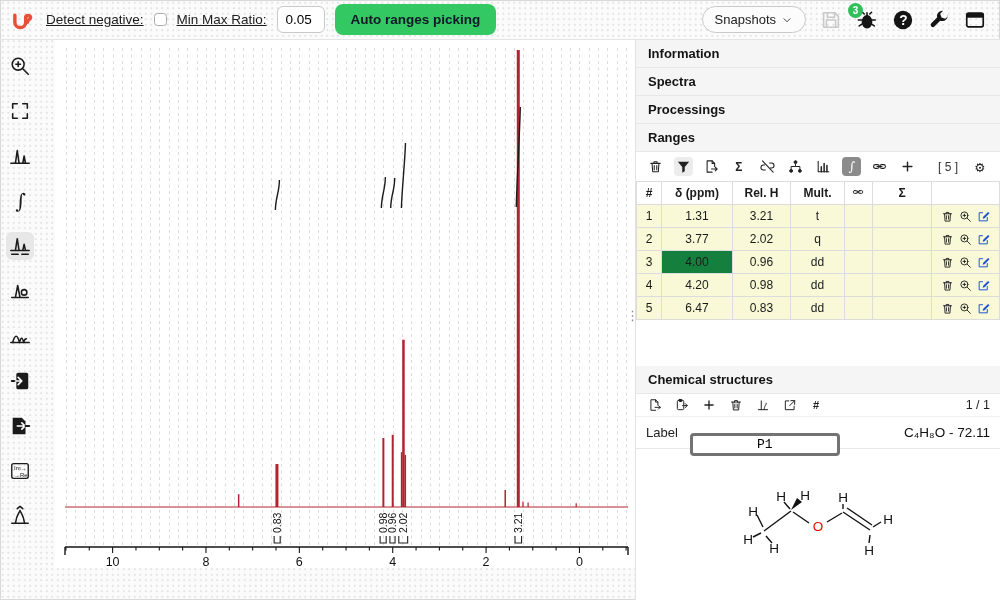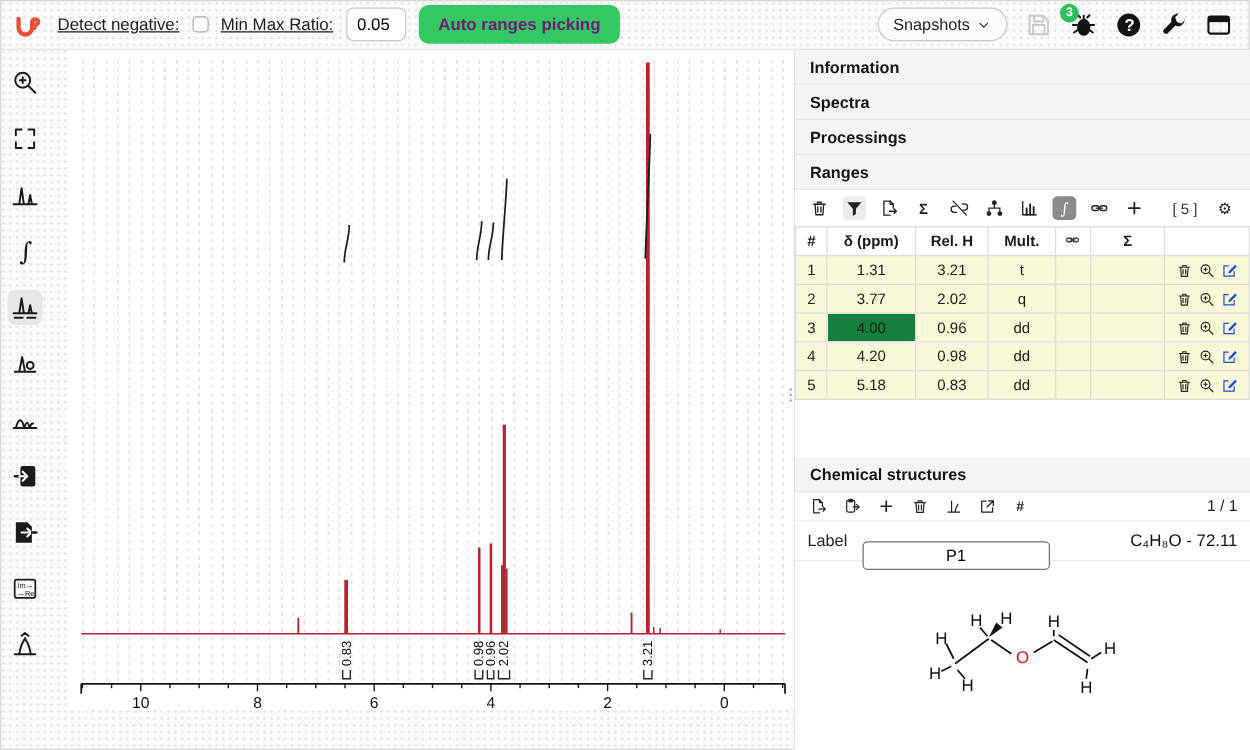--- a/index.html
+++ b/index.html
@@ -10,21 +10,21 @@
     background-image:radial-gradient(#e2e2e2 0.9px, transparent 1px);
     background-size:5.5px 5.5px;
     box-shadow:inset 0 0 0 1px #d8d8d8; }
 
   
   #topbar { position:absolute; top:0; left:0; right:0; height:40px; display:flex; align-items:center;
     gap:10px; padding:0 10px; border-bottom:1px solid #e4e4e4; }
   .tb-label { font-size:13.5px; color:#1c1c1c;text-decoration:underline; }
   .checkbox { width:13px; height:13px; border:1.4px solid #aaa; border-radius:3.5px; background:#fff; display:inline-block; cursor:pointer; }
   #ratio-input { width:48px; height:27px; border:1px solid #c9c9c9; border-radius:6px; font-size:13.5px; padding-left:8px; font-family:inherit; background:#fff; }
-  #auto-btn { border:none; cursor:pointer; color:#701a75; font-weight:700; font-size:13.5px; padding:8px 16px; border-radius:8px; font-family:inherit; }
+  #auto-btn { border:none; cursor:pointer; color:#0f172a; font-weight:700; font-size:13.5px; padding:8px 16px; border-radius:8px; font-family:inherit; }
   .spacer { flex:1; }
   #snapshots-btn { display:flex; align-items:center; gap:5px; background:#fcfcfc; border:1px solid #c9c9c9;
     border-radius:15px; padding:5px 12px; font-size:13px; cursor:pointer; font-family:inherit; color:#222; }
   .tb-btn { position:relative; background:none; border:none; cursor:pointer; color:#141414; width:24px; height:24px; display:flex; align-items:center; justify-content:center; }
   .tb-btn.disabled { color:#c9c9c9; cursor:default; }
   .badge { position:absolute; top:-6px; left:-8px; min-width:15px; height:15px; border-radius:8px; color:#fff;
     font-size:10px; font-weight:700; display:flex; align-items:center; justify-content:center; padding:0 3px; }
 
   
   #left-rail { position:absolute; left:0; top:40px; bottom:0; width:40px; display:flex; flex-direction:column;
@@ -55,21 +55,21 @@
   th,td { border:1px solid #dcdcdc; height:23px; text-align:center; overflow:hidden; }
   th { font-weight:700; background:#fff; }
   td { background:#f9f9d7; }
   .row-actions { display:flex; gap:5px; align-items:center; justify-content:center; }
   .row-actions .mini-btn { padding:0; }
   .edit { color:#1d4ed8; }
 
   #chem-section { margin-top:46px; }
   #label-row { height:32px; display:flex; align-items:center; padding:0 10px; border-bottom:1px solid #e8e8e8; }
   #label-caption { font-size:13px; color:#222; }
-  #label-input { width:150px; height:23px; margin-left:12px; text-align:center; font-size:13px; border:1px solid #737373; border-radius:4px; font-family:Liberation Sans, sans-serif;margin-top:24px; }
+  #label-input { width:150px; height:23px; margin-left:12px; text-align:center; font-size:13px; border:3px solid #737373; border-radius:4px; font-family:Liberation Mono, monospace;margin-top:24px; }
   #formula { margin-left:auto; font-size:13.5px; color:#111; }
 
   .icn { display:inline-flex; width:16px; height:16px; }
   .icn svg { width:100%; height:100%; }
   .sz13 { width:13px; height:13px; }
   .sz14 { width:14px; height:14px; }
   .sz15 { width:15px; height:15px; }
   .sz12 { width:12px; height:12px; }
   .sz22 { width:22px; height:22px; }
   .sz26 { width:26px; height:26px; }
@@ -629,21 +629,21 @@
                       <path d="M11 5H4v15h15v-7"></path>
                       <path d="M20.5 3.5l-9 9-1.2 3.7 3.7-1.2 9-9z" fill="currentColor" stroke="none"></path>
                     </svg>
                   </span>
                 </button>
               </div>
             </td>
           </tr>
           <tr>
             <td style="background: rgb(249, 249, 215);">5</td>
-            <td style="background: rgb(249, 249, 215);">5.18</td>
+            <td style="background: rgb(249, 249, 215);">6.47</td>
             <td style="background: rgb(249, 249, 215);">0.83</td>
             <td style="background: rgb(249, 249, 215);">dd</td>
             <td style="background: rgb(249, 249, 215);"></td>
             <td style="background: rgb(249, 249, 215);"></td>
             <td style="background: rgb(249, 249, 215);">
               <div class="row-actions">
                 <button class="mini-btn">
                   <span class="icn sz13">
                     <svg viewBox="0 0 24 24" fill="none" stroke="currentColor" stroke-width="1.7" stroke-linecap="round" stroke-linejoin="round">
                       <path d="M4.5 7h15M9.5 7V4.5h5V7M6.5 7l1 13.5h9l1-13.5M10 10.5v6.5M14 10.5v6.5"></path>

